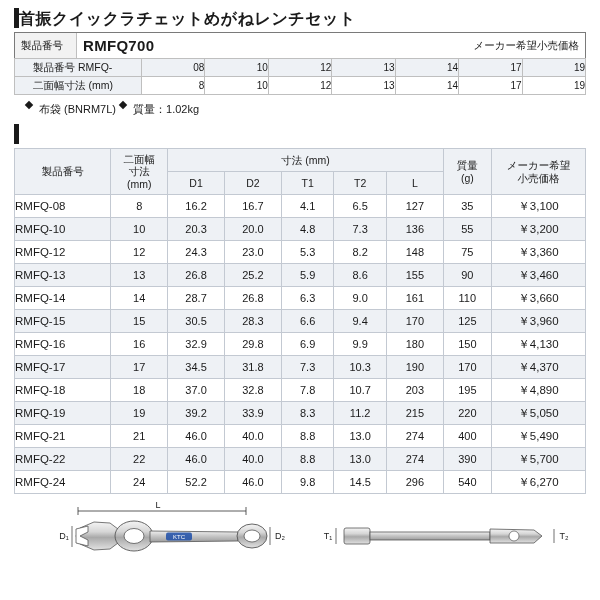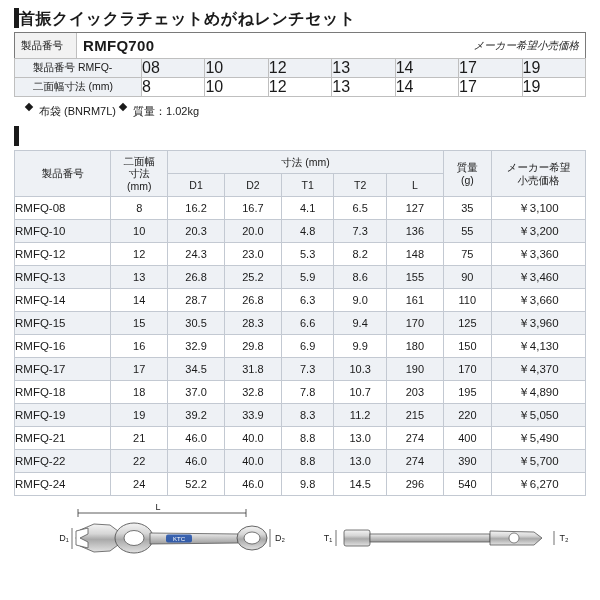--- a/index.html
+++ b/index.html
@@ -68,42 +68,41 @@
     font-size: 15px;
     font-weight: bold;
     letter-spacing: 0.3px;
     padding-left: 8px;
     padding-right: 12px;
   }
   .price-label {
     font-size: 10.5px;
     margin-left: auto;
     padding-right: 4px;
-    font-style: italic;
   }
   .price-value {
     font-size: 16px;
     font-weight: bold;
     padding-right: 10px;
   }
 
   
   table {
     border-collapse: collapse;
     width: 100%;
   }
   .top-table {
     border: 1px solid #7a7a7a;
     table-layout: fixed;
   }
   .top-table td {
     border: 1px solid #bfbfbf;
     height: 17px;
-    font-size: 16px;
-    text-align: left;
+    font-size: 10px;
+    text-align: right;
     padding: 0;
   }
   .top-table td.rowhead {
     background: #eef1f5;
     text-align: left;
     padding-left: 18px;
     width: 108px;
     font-size: 10.5px;
   }
   .top-table tr.shade td {

